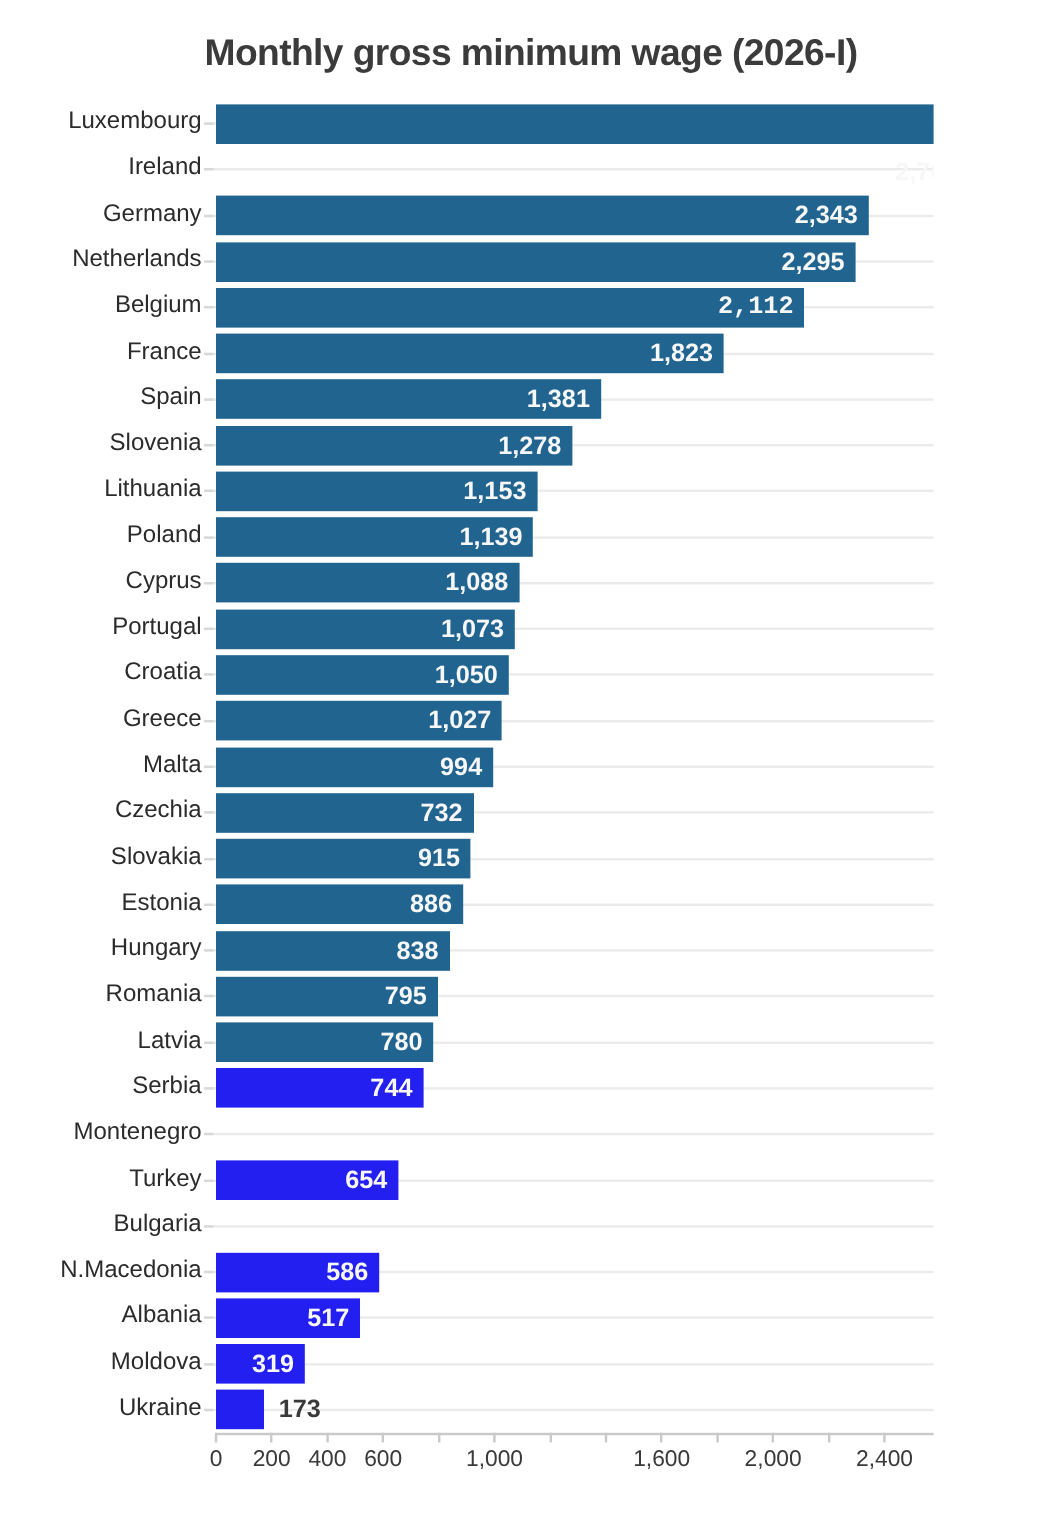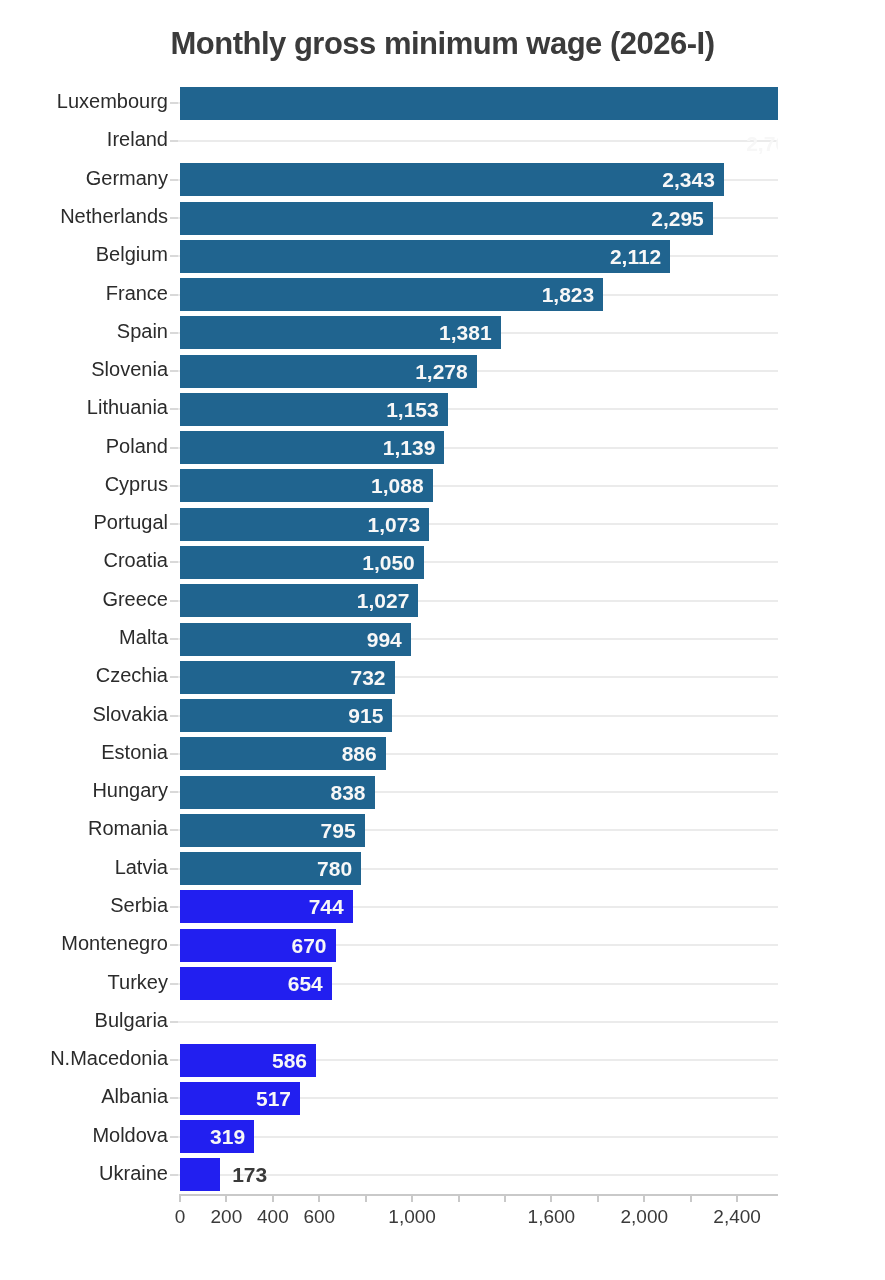--- a/index.html
+++ b/index.html
@@ -61,21 +61,21 @@
       </div>
       <div class="gridline" style="left: -9px; width: 659px; top: 133px; background: rgb(235, 235, 235);"></div>
       <div class="ytick" style="top: 133px;"></div>
       <div class="ylabel" style="top: 121px;">Netherlands</div>
       <div class="bar" style="left: 0px; top: 117.5px; width: 532.8px; background: rgb(32, 100, 143);">
         <div class="bar-value inside" style="color: rgb(247, 247, 247);">2,295</div>
       </div>
       <div class="gridline" style="left: -9px; width: 659px; top: 171.2px; background: rgb(235, 235, 235);"></div>
       <div class="ytick" style="top: 171.2px;"></div>
       <div class="ylabel" style="top: 159.2px;">Belgium</div>
-      <div class="bar" style="left: 0px; top: 155.7px; width: 490.3px; background: rgb(32, 100, 143);">
+      <div class="bar" style="left: 0px; top: 155.7px; width: 490.3px; background: rgb(32, 100, 143); font-family: Liberation Mono, monospace;">
         <div class="bar-value inside" style="color: rgb(247, 247, 247);">2,112</div>
       </div>
       <div class="gridline" style="left: -9px; width: 659px; top: 209.5px; background: rgb(235, 235, 235);"></div>
       <div class="ytick" style="top: 209.5px;"></div>
       <div class="ylabel" style="top: 197.5px;">France</div>
       <div class="bar" style="left: 0px; top: 194px; width: 423.2px; background: rgb(32, 100, 143);">
         <div class="bar-value inside" style="color: rgb(247, 247, 247);">1,823</div>
       </div>
       <div class="gridline" style="left: -9px; width: 659px; top: 247.8px; background: rgb(235, 235, 235);"></div>
       <div class="ytick" style="top: 247.8px;"></div>
@@ -169,23 +169,20 @@
       </div>
       <div class="gridline" style="left: -9px; width: 659px; top: 821.9px; background: rgb(235, 235, 235);"></div>
       <div class="ytick" style="top: 821.9px;"></div>
       <div class="ylabel" style="top: 809.9px;">Serbia</div>
       <div class="bar" style="left: 0px; top: 806.4px; width: 172.7px; background: rgb(34, 31, 240);">
         <div class="bar-value inside" style="color: rgb(247, 247, 247);">744</div>
       </div>
       <div class="gridline" style="left: -9px; width: 659px; top: 860.2px; background: rgb(235, 235, 235);"></div>
       <div class="ytick" style="top: 860.2px;"></div>
       <div class="ylabel" style="top: 848.2px;">Montenegro</div>
-      <div class="bar" style="left: 0px; top: 844.7px; width: 155.5px; background: rgb(34, 31, 240);">
-        <div class="bar-value inside" style="color: rgb(247, 247, 247);">670</div>
-      </div>
       <div class="gridline" style="left: -9px; width: 659px; top: 898.5px; background: rgb(235, 235, 235);"></div>
       <div class="ytick" style="top: 898.5px;"></div>
       <div class="ylabel" style="top: 886.5px;">Turkey</div>
       <div class="bar" style="left: 0px; top: 883px; width: 151.8px; background: rgb(34, 31, 240);">
         <div class="bar-value inside" style="color: rgb(247, 247, 247);">654</div>
       </div>
       <div class="gridline" style="left: -9px; width: 659px; top: 936.8px; background: rgb(235, 235, 235);"></div>
       <div class="ytick" style="top: 936.8px;"></div>
       <div class="ylabel" style="top: 924.8px;">Bulgaria</div>
       <div class="gridline" style="left: -9px; width: 659px; top: 975px; background: rgb(235, 235, 235);"></div>

